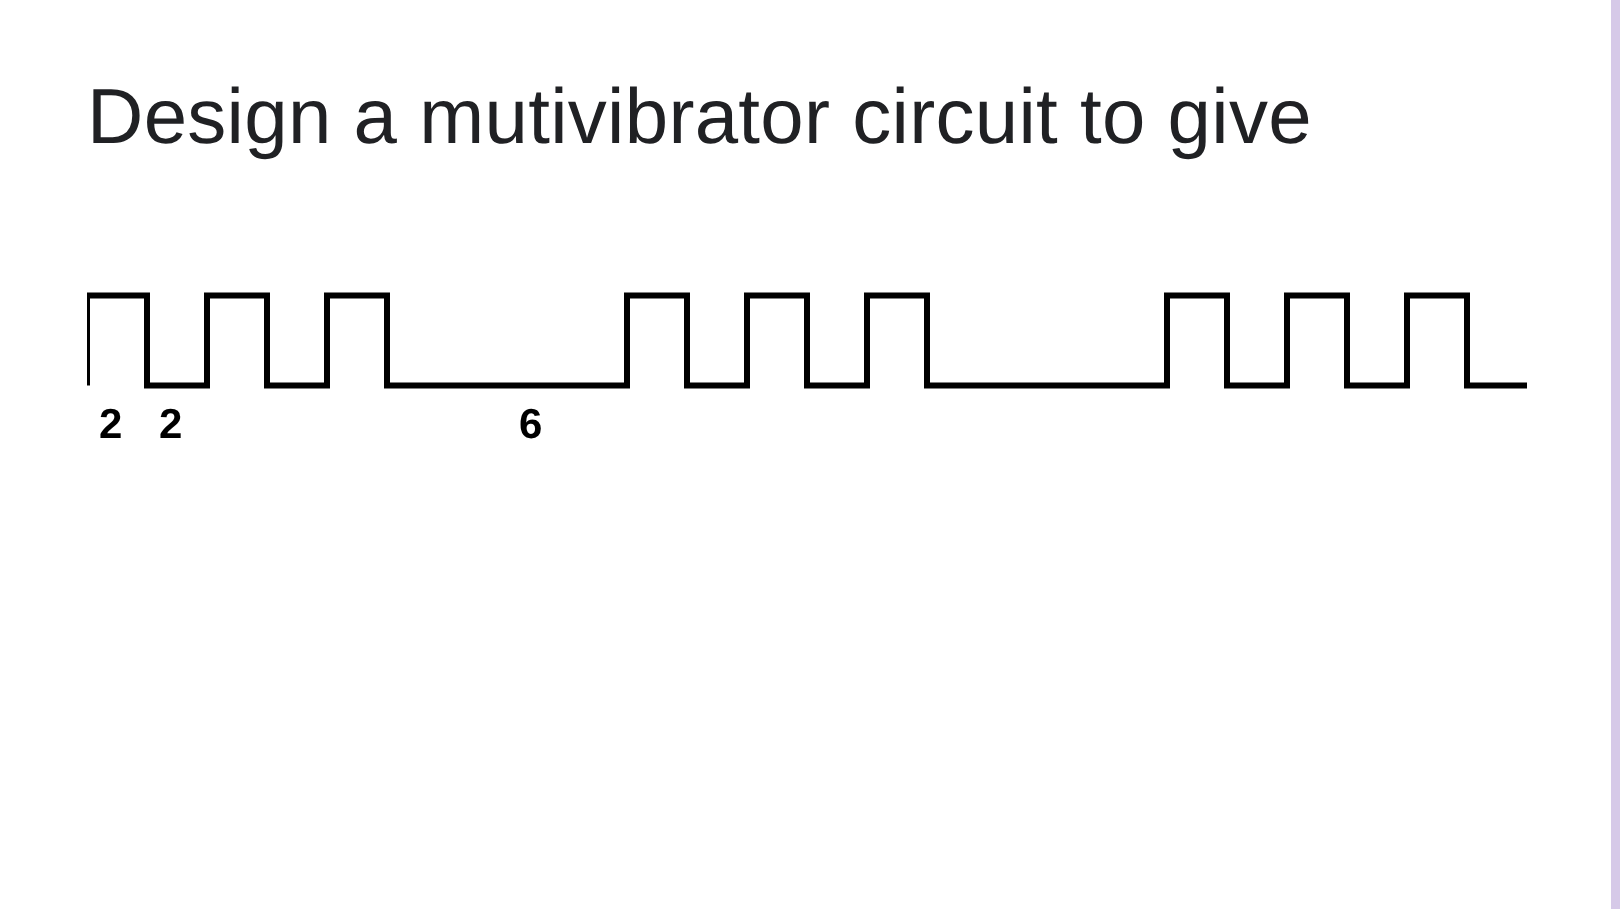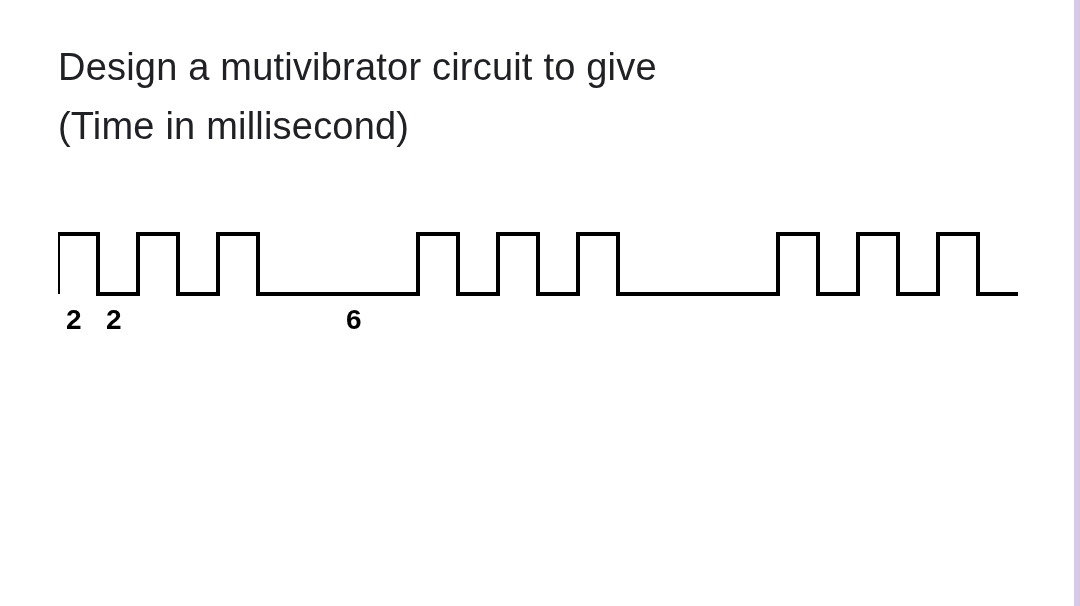--- a/index.html
+++ b/index.html
@@ -17,21 +17,21 @@
     top: 0;
     right: 0;
     width: 6px;
     height: 606px;
     background: #d6c9e8;
   }
   .content {
     padding: 38px 60px 0 58px;
   }
   .question-text {
-    font-size: 38px;
+    font-size: 52px;
     line-height: 1.55;
     color: #202124;
     letter-spacing: 0.2px;
     font-weight: 400;
   }
   .line { display: block; }
   .waveform-area {
     margin-top: 68px;
     position: relative;
     height: 130px;
@@ -49,21 +49,20 @@
     font-size: 28px;
     font-weight: 700;
   }
 </style>
 </head>
 <body>
 
 <div class="content">
   <div class="question-text">
     <span class="line">Design a mutivibrator circuit to give</span>
-    <span class="line">(Time in millisecond)</span>
   </div>
 
   <div class="waveform-area">
     <svg class="waveform-svg" width="980" height="80" viewBox="0 0 980 80">
 
       <path d="
         M 0 70
         L 0 10 L 40 10 L 40 70 L 80 70
         L 80 10 L 120 10 L 120 70 L 160 70
         L 160 10 L 200 10 L 200 70 L 240 70

